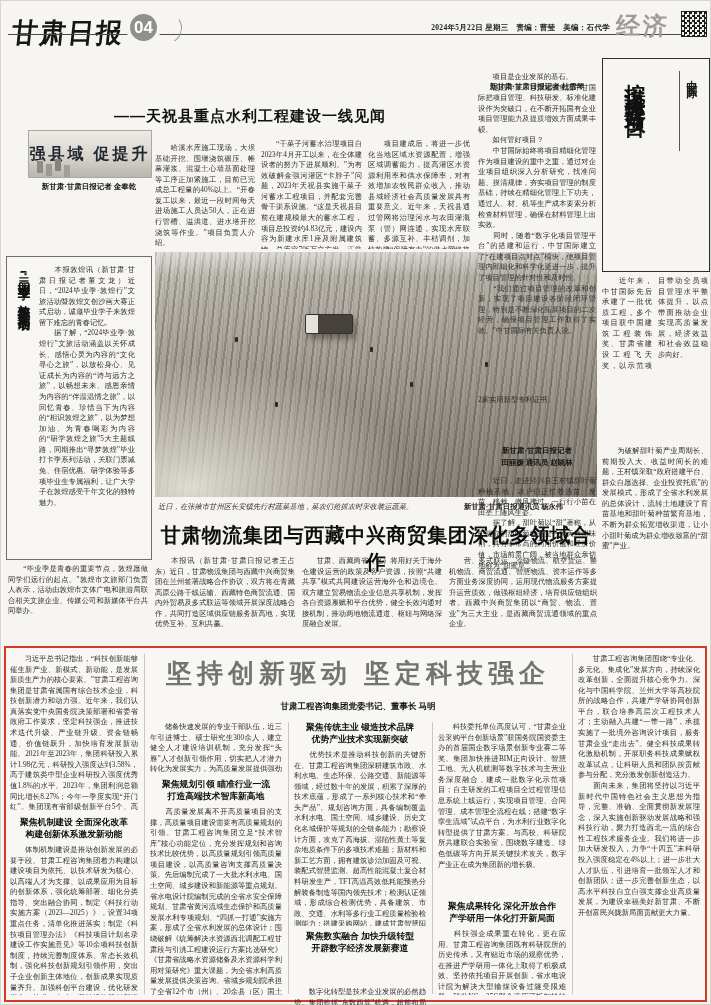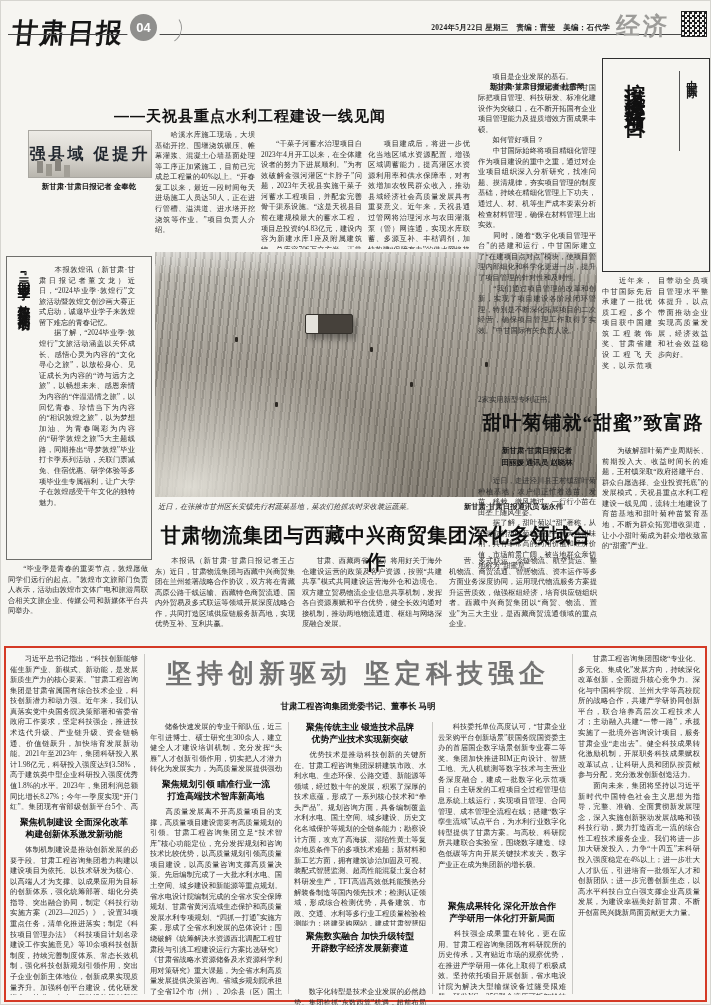--- a/index.html
+++ b/index.html
@@ -8,21 +8,21 @@
         box-shadow:inset 0 0 0 1px #d6d5d0;}
   .abs{position:absolute;}
   .sans{font-family:"Liberation Sans","DejaVu Sans",sans-serif;}
   .jt{font-size:7.3px;line-height:1.45;text-align:justify;color:#2e2e2e;overflow:hidden;white-space:pre-line;}
   .byline{font-size:7.5px;font-weight:bold;text-align:center;color:#151515;}
   .vrule{width:1px;background:#c9c8c4;}
   
   .masthead{font-size:26px;font-weight:900;letter-spacing:2px;color:#161616;transform:skewX(-6deg) scaleY(1.04);transform-origin:left;}
   .hrule{height:1px;background:#4a4a4a;}
   .pageno{width:27px;height:27px;border-radius:50%;background:#8f8f8d;color:#fff;display:flex;align-items:center;justify-content:center;
-          font-size:13px;font-weight:bold;box-shadow:0 0 0 4px #f6f5f1;}
+          font-size:17px;font-weight:bold;box-shadow:0 0 0 4px #f6f5f1;}
   .arc{width:30px;height:30px;border:1.5px solid #9a9a98;border-radius:50%;border-color:transparent #9a9a98 transparent transparent;transform:rotate(12deg);}
   .dateline{font-size:7.5px;font-weight:bold;color:#222;text-align:right;letter-spacing:.3px;}
   .section{font-size:24px;font-weight:bold;color:#9d9c99;letter-spacing:3px;}
   .qr{width:24px;height:24px;border:1px solid #222;background:repeating-conic-gradient(#1c1c1c 0% 25%,#f2f1ee 0% 50%) 0 0/5px 5px;}
   
   .lead-h{font-size:37px;line-height:1.15;font-weight:900;letter-spacing:-1px;color:#0d0d0d;text-align:center;}
   .lead-sub{font-size:15px;font-weight:bold;color:#111;text-align:center;letter-spacing:1px;}
   .badge{background:linear-gradient(180deg,#edebe6 0%,#d8d5ce 55%,#b9b6ae 100%);border:1px solid #a9a7a1;
          display:flex;align-items:center;justify-content:center;font-size:16px;font-weight:900;letter-spacing:3px;color:#20262e;}
   .badge i{position:absolute;left:8px;bottom:4px;width:6px;height:12px;background:#8e8b84;font-style:normal;
@@ -69,21 +69,21 @@
   </div>
   <div class="abs section" style="left:616px;top:10px;">经济</div>
   <div class="abs qr" style="left:681px;top:11px;"></div>
 
   <div class="abs badge" style="left:28px;top:130px;width:122px;height:46px;">
       <i></i>
       <span>强县域 促提升</span>
     </div>
   <div class="abs lead-sub sans" style="left:0;top:107px;width:500px;">——天祝县重点水利工程建设一线见闻</div>
   <div class="abs byline" style="left:28px;top:182px;width:122px;">新甘肃·甘肃日报记者 金奉乾</div>
-  <div class="abs jt" style="left:155px;top:130px;width:100px;height:110px;">　　哈溪水库施工现场，大坝基础开挖、围堰浇筑碾压、帷幕灌浆、混凝土心墙基面处理等工序正加紧施工，目前已完成总工程量的40%以上。“开春复工以来，最近一段时间每天进场施工人员达50人，正在进行管槽、溢洪道、进水塔开挖浇筑等作业。”项目负责人介绍。</div>
+  <div class="abs jt" style="left:155px;top:143px;width:100px;height:110px;">　　哈溪水库施工现场，大坝基础开挖、围堰浇筑碾压、帷幕灌浆、混凝土心墙基面处理等工序正加紧施工，目前已完成总工程量的40%以上。“开春复工以来，最近一段时间每天进场施工人员达50人，正在进行管槽、溢洪道、进水塔开挖浇筑等作业。”项目负责人介绍。</div>
   <div class="abs jt" style="left:261px;top:139px;width:101px;height:110px;">　　“干菜子河蓄水治理项目自2023年4月开工以来，在全体建设者的努力下进展顺利。”为有效破解金强河灌区“卡脖子”问题，2023年天祝县实施干菜子河蓄水工程项目，并配套完善骨干渠系设施。“这是天祝县目前在建规模最大的蓄水工程，项目总投资约4.83亿元，建设内容为新建水库1座及附属建筑物，总库容706万立方米，正常蓄水位2825.2米。”</div>
   <div class="abs jt" style="left:368px;top:139px;width:102px;height:110px;">　　项目建成后，将进一步优化当地区域水资源配置，增强区域调蓄能力，提高灌区水资源利用率和供水保障率，对有效增加农牧民群众收入，推动县域经济社会高质量发展具有重要意义。近年来，天祝县通过管网将治理河水与农田灌溉泵（管）网连通，实现水库联蓄、多源互补、丰枯调剂，加快构建“保障有力”的供水网络格局。</div>
 
   <div class="abs photo" style="left:155px;top:252px;width:442px;height:245px;">
     <div class="truck"></div>
     <div class="dot" style="left:215px;top:95px;"></div>
     <div class="dot" style="left:255px;top:130px;"></div>
     <div class="dot" style="left:120px;top:150px;"></div>
     <div class="dot" style="left:330px;top:110px;"></div>
     <div class="dot" style="left:80px;top:85px;"></div>
@@ -105,26 +105,25 @@
 　　中甘国际始终将项目精细化管理作为项目建设的重中之重，通过对企业项目组织深入分析研究，找准问题、摸清规律，夯实项目管理的制度基础，持续在精细化管理上下功夫，通过人、材、机等生产成本要素分析检查材料管理，确保在材料管理上出实效。
 　　同时，随着“数字化项目管理平台”的搭建和运行，中甘国际建立了“在建项目点对点”模块，使项目管理内部细化和科学化更进一步，提升了项目管理的针对性和及时性。
 　　“我们通过项目管理的改革和创新，实现了项目建设各阶段闭环管理，特别是不断深化拓展项目的二次经营，确保项目管理工作取得了实效。”中甘国际有关负责人说。</div>
   <div class="abs zg-box" style="left:602px;top:58px;width:106px;height:212px;">
     <div class="abs vert zg-flag" style="right:10px;top:12px;height:80px;border-left:1px solid #555;padding-left:4px;">中甘国际</div>
     <div class="abs vert zg-title" style="left:18px;top:8px;height:196px;">挖潜提质管好项目</div>
   </div>
   <div class="abs jt" style="left:602px;top:276px;width:106px;height:116px;column-count:2;column-gap:6px;">　　近年来，中甘国际先后承建了一批优质工程，多个项目获中国建筑工程装饰奖、甘肃省建设工程飞天奖，以示范项目带动全员项目管理水平整体提升，以点带面推动企业实现高质量发展，经济效益和社会效益稳步向好。</div>
 
   <div class="abs jt" style="left:478px;top:395px;width:118px;height:11px;">2家实用新型专利证书。</div>
-  <div class="abs art-h-serif" style="left:478px;top:410px;width:230px;font-size:19px;letter-spacing:1px;">甜叶菊铺就“甜蜜”致富路</div>
   <div class="abs byline" style="left:478px;top:446px;width:118px;">新甘肃·甘肃日报记者</div>
   <div class="abs byline" style="left:478px;top:458px;width:118px;">田丽媛 通讯员 赵晓林</div>
   <div class="abs jt" style="left:478px;top:476px;width:118px;height:166px;">　　近日，走进泾川县王村镇甜叶菊种植基地，农户们正忙着选苗、发苗、移栽。微风拂过，一行行小苗在田垄上随风生姿。
 　　据了解，甜叶菊以“甜”著称，从中提取的甜叶菊糖苷是一种天然甜味剂，具有非常高的药用价值和经济价值，市场前景广阔，被当地群众亲切地称为“甜蜜草”。</div>
-  <div class="abs jt" style="left:602px;top:446px;width:106px;height:196px;">　　为破解甜叶菊产业周期长、前期投入大、收益时间长的难题，王村镇采取“政府搭建平台、群众自愿选择、企业投资托底”的发展模式，天祝县重点水利工程建设一线见闻，流转土地建设了育苗基地和甜叶菊种苗繁育基地，不断为群众拓宽增收渠道，让小小甜叶菊成为群众增收致富的“甜蜜”产业。</div>
+  <div class="abs jt" style="left:602px;top:446px;width:106px;height:196px;">　　为破解甜叶菊产业周期长、前期投入大、收益时间长的难题，王村镇采取“政府搭建平台、群众自愿选择、企业投资托底”的发展模式，形成了全省水利发展的总体设计，流转土地建设了育苗基地和甜叶菊种苗繁育基地，不断为群众拓宽增收渠道，让小小甜叶菊成为群众增收致富的“甜蜜”产业。</div>
 
   <div class="abs log-h sans" style="left:155px;top:522px;width:442px;">甘肃物流集团与西藏中兴商贸集团深化多领域合作</div>
   <div class="abs jt" style="left:155px;top:556px;width:140px;height:88px;">　　本报讯（新甘肃·甘肃日报记者王占东）近日，甘肃物流集团与西藏中兴商贸集团在兰州签署战略合作协议，双方将在青藏高原公路干线运输、西藏特色商贸流通、国内外贸易及多式联运等领域开展深度战略合作，共同打造区域供应链服务新高地，实现优势互补、互利共赢。</div>
   <div class="abs jt" style="left:302px;top:556px;width:140px;height:88px;">　　甘肃、西藏两省（区）将用好关于海外仓建设运营的政策及客户资源，按照“共建共享”模式共同建设运营海外仓和边境仓。双方建立贸易物流企业信息共享机制，发挥各自资源禀赋和平台优势，健全长效沟通对接机制，推动两地物流通道、枢纽与网络深度融合发展。</div>
   <div class="abs jt" style="left:449px;top:556px;width:148px;height:88px;">　　营、多式联运、冷链物流、航空货运、整机物流、商贸流通、智慧物流、资本运作等多方面业务深度协同，运用现代物流服务方案提升运营质效，做强枢纽经济，培育供应链组织者。西藏中兴商贸集团以“商贸、物流、置业”为三大主业，是西藏商贸流通领域的重点企业。</div>
 
   <div class="abs red-box" style="left:4px;top:646px;width:699px;height:352px;"></div>
   <div class="abs vrule" style="left:144px;top:654px;height:340px;"></div>
   <div class="abs vrule" style="left:288px;top:722px;height:272px;"></div>
   <div class="abs vrule" style="left:432px;top:722px;height:272px;"></div>

